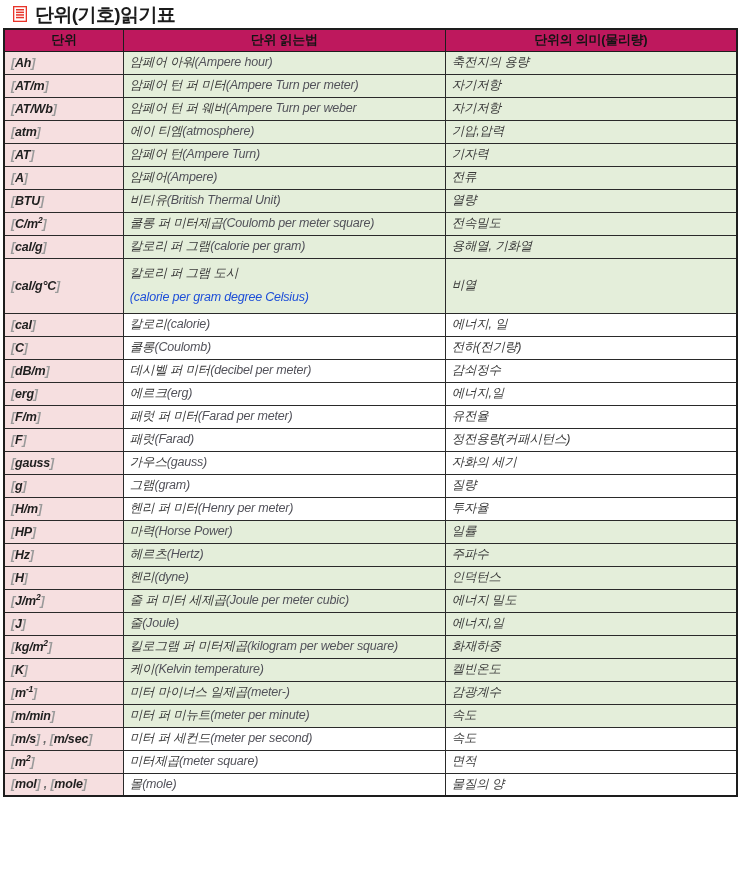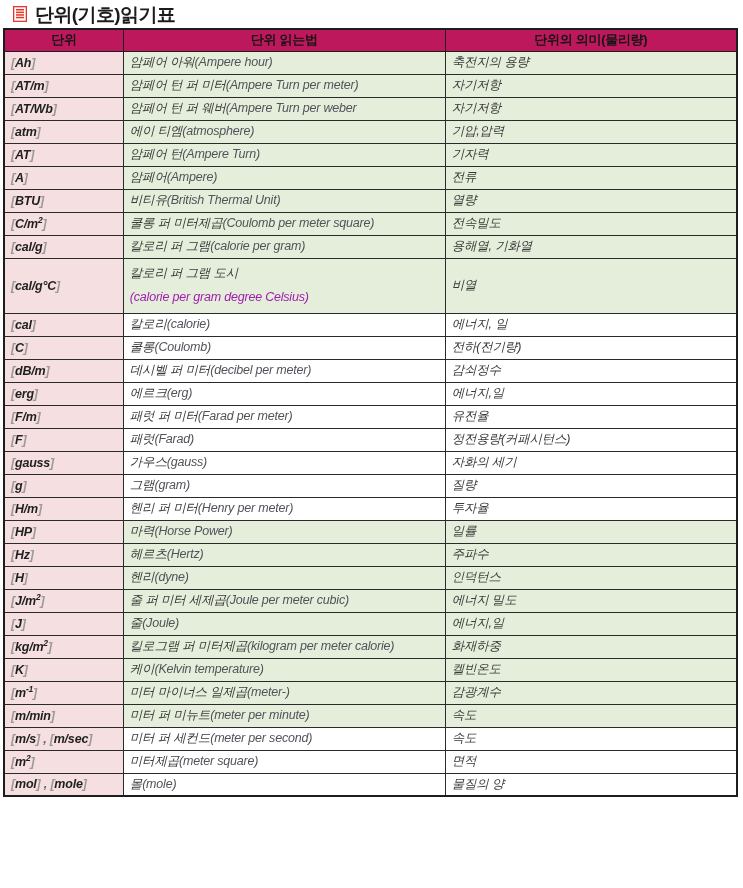--- a/index.html
+++ b/index.html
@@ -93,21 +93,21 @@
     color: #4c4c4c;
     letter-spacing: -0.2px;
   }
   tr.green td.read,
   tr.green td.mean { background: #e4eeda; }
 
   td.read .ko, td.mean .ko { color: #3a3a3a; }
   td.read .en { color: #52525a; margin-top: 23px; }
 
   td.read .l1 { display: block; line-height: 1.05; }
-  td.read .l2 { display: block; line-height: 1.05; margin-top: 10px; color: #a21caf; }
+  td.read .l2 { display: block; line-height: 1.05; margin-top: 10px; color: #1d4ed8; }
   td.symbol.two-line { vertical-align: middle; }
 
   sup { font-size: 8.5px; vertical-align: super; line-height: 0; }
 </style>
 <style>.br{color:#9a9a9a;font-weight:bold;}</style></head>
 <body>
 
 <div id="title-bar">
   <svg id="doc-icon" viewBox="0 0 14 16" aria-hidden="true">
     <rect x="0.5" y="0.5" width="13" height="15" fill="#ffffff" stroke="#e8342a" stroke-width="1.6"></rect>
@@ -251,21 +251,21 @@
         <td class="read"><span class="ko">줄 퍼 미터 세제곱</span><span class="en">(Joule per meter cubic)</span></td>
         <td class="mean"><span class="ko">에너지 밀도</span></td>
       </tr>
       <tr class="green">
         <td class="symbol"><span class="br">[</span><b>J</b><span class="br">]</span></td>
         <td class="read"><span class="ko">줄</span><span class="en">(Joule)</span></td>
         <td class="mean"><span class="ko">에너지,일</span></td>
       </tr>
       <tr class="green">
         <td class="symbol"><span class="br">[</span><b>kg/m<sup>2</sup></b><span class="br">]</span></td>
-        <td class="read"><span class="ko">킬로그램 퍼 미터제곱</span><span class="en">(kilogram per meter calorie)</span></td>
+        <td class="read"><span class="ko">킬로그램 퍼 미터제곱</span><span class="en">(kilogram per weber square)</span></td>
         <td class="mean"><span class="ko">화재하중</span></td>
       </tr>
       <tr class="green">
         <td class="symbol"><span class="br">[</span><b>K</b><span class="br">]</span></td>
         <td class="read"><span class="ko">케이</span><span class="en">(Kelvin temperature)</span></td>
         <td class="mean"><span class="ko">켈빈온도</span></td>
       </tr>
       <tr class="green">
         <td class="symbol"><span class="br">[</span><b>m<sup>-1</sup></b><span class="br">]</span></td>
         <td class="read"><span class="ko">미터 마이너스 일제곱</span><span class="en">(meter-)</span></td>

